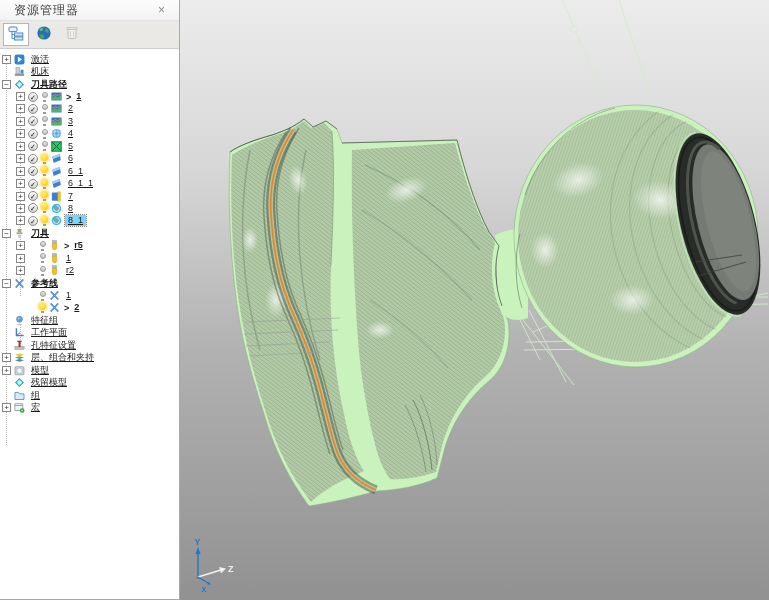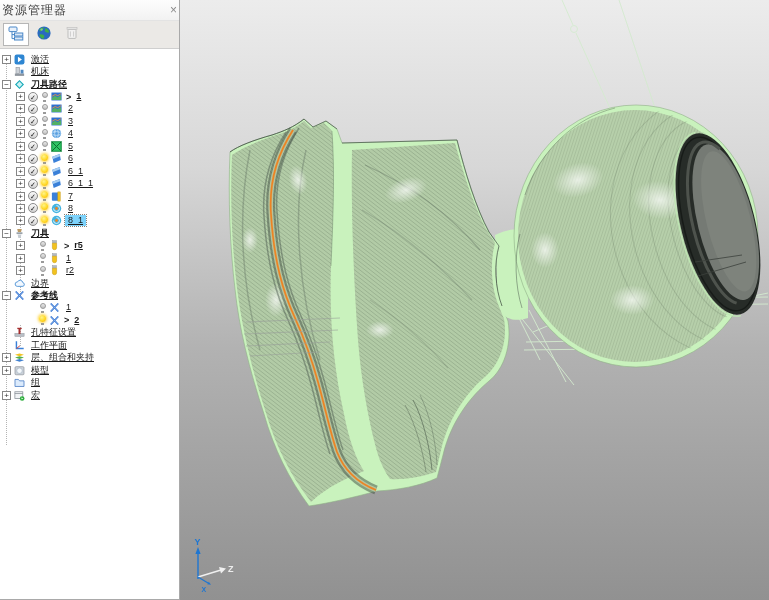--- a/index.html
+++ b/index.html
@@ -2,21 +2,21 @@
 <html><head>
 <meta charset="utf-8">
 <style>
   html,body{margin:0;padding:0;width:769px;height:600px;overflow:hidden;
     font-family:"Liberation Sans", sans-serif;background:#d6d3ce;}
   #app{position:relative;width:769px;height:600px;}
 
   
   .panel{position:absolute;left:0;top:0;width:180px;height:600px;background:#fff;
     border-right:1px solid #a9a9a9;border-bottom:1px solid #a9a9a9;box-sizing:border-box;}
-  .phead{height:20px;display:flex;align-items:center;padding:0 2px;
+  .phead{height:20px;display:flex;align-items:center;padding:0 14px;
     background:linear-gradient(#fdfdfd,#f2f2f2);border-bottom:1px solid #e3e3e3;}
   .ptitle{font-size:12px;color:#3c3c3c;letter-spacing:1px;}
   .pclose{margin-left:auto;color:#8a8a8a;font-size:12px;line-height:12px;cursor:default;}
   .ptools{height:28px;display:flex;align-items:center;gap:2px;padding:0 3px;
     background:#ebe9e6;border-bottom:1px solid #cfcfcf;box-sizing:border-box;}
   .tb{width:26px;height:23px;display:flex;align-items:center;justify-content:center;
     border:1px solid transparent;background:transparent;padding:0;}
   .tb.sel{background:#fff;border:1px solid #b6b6b6;}
   .tb.dis{opacity:.8;}
 
@@ -341,29 +341,20 @@
             </span>
             <span class="ticon">
               <svg width="11" height="11" viewBox="0 0 10 10">
                 <rect x="3.2" y="0.6" width="3.6" height="2.2" fill="#b4b9c0" stroke="#8a9098" stroke-width="0.4"></rect>
                 <path d="M3.1,3 L6.9,3 L6.9,7.2 A1.9,1.6 0 0 1 3.1,7.2 Z" fill="#f2c21e" stroke="#c89a10" stroke-width="0.5"></path>
               </svg>
             </span>
             <span class="lbl">r2</span>
           </div>
           <div class="trow">
-            <span class="sp0"></span>
-            <span class="ticon">
-              <svg width="11" height="11" viewBox="0 0 10 10">
-                <path d="M2.9,7.6 a2,2 0 1 1 0.3,-4 a2.5,2.5 0 0 1 4.8,0.6 a1.7,1.7 0 0 1 -0.7,3.4 Z" fill="#f2f8ff" stroke="#5a9ad8" stroke-width="0.9"></path>
-              </svg>
-            </span>
-            <span class="lbl">边界</span>
-          </div>
-          <div class="trow">
             <span class="exp">−</span>
             <span class="ticon">
               <svg width="11" height="11" viewBox="0 0 10 10">
                 <path d="M1.6,1.4 L8.4,8.6 M8.4,1.4 L1.6,8.6" stroke="#2f6fd0" stroke-width="1.5"></path>
                 <path d="M1.6,1.4 L8.4,8.6 M8.4,1.4 L1.6,8.6" stroke="#9cc2ee" stroke-width="0.5"></path>
               </svg>
             </span>
             <span class="lbl bold">参考线</span>
           </div>
           <div class="trow lvl1">
@@ -392,57 +383,77 @@
                 <path d="M1.6,1.4 L8.4,8.6 M8.4,1.4 L1.6,8.6" stroke="#9cc2ee" stroke-width="0.5"></path>
               </svg>
             </span>
             <span class="pfx">&gt;</span>
             <span class="lbl bold">2</span>
           </div>
           <div class="trow">
             <span class="sp0"></span>
             <span class="ticon">
               <svg width="11" height="11" viewBox="0 0 10 10">
+                <path d="M2.6,8.9 a2.4,0.9 0 0 1 4.8,0 Z" fill="#a9afb6"></path>
+                <circle cx="5" cy="3.9" r="2.7" fill="#66a4d8" stroke="#447ab0" stroke-width="0.5"></circle>
+                <circle cx="4.2" cy="3.1" r="0.8" fill="#aed2f0"></circle>
+              </svg>
+            </span>
+            <span class="lbl">特征组</span>
+          </div>
+          <div class="trow">
+            <span class="sp0"></span>
+            <span class="ticon">
+              <svg width="11" height="11" viewBox="0 0 10 10">
+                <path d="M2.2,1.2 L2.2,7.8 L8.8,7.8" fill="none" stroke="#3a80d8" stroke-width="1.3"></path>
+                <path d="M2.2,7.8 L5.4,5.2" stroke="#d04848" stroke-width="0.9"></path>
+              </svg>
+            </span>
+            <span class="lbl">工作平面</span>
+          </div>
+          <div class="trow">
+            <span class="sp0"></span>
+            <span class="ticon">
+              <svg width="11" height="11" viewBox="0 0 10 10">
                 <rect x="0.8" y="5.8" width="8.4" height="2.8" fill="#b9bfc6" stroke="#8a9098" stroke-width="0.4"></rect>
                 <rect x="4.1" y="1.6" width="1.8" height="4.8" fill="#a53030"></rect>
                 <rect x="3" y="0.7" width="4" height="1.2" fill="#a53030"></rect>
               </svg>
             </span>
             <span class="lbl">孔特征设置</span>
           </div>
           <div class="trow">
-            <span class="sp0"></span>
-            <span class="ticon">
-              <svg width="11" height="11" viewBox="0 0 10 10">
-                <path d="M2.2,1.2 L2.2,7.8 L8.8,7.8" fill="none" stroke="#3a80d8" stroke-width="1.3"></path>
-                <path d="M2.2,7.8 L5.4,5.2" stroke="#d04848" stroke-width="0.9"></path>
-              </svg>
-            </span>
-            <span class="lbl">工作平面</span>
-          </div>
-          <div class="trow">
             <span class="exp">+</span>
             <span class="ticon">
               <svg width="11" height="11" viewBox="0 0 10 10">
                 <path d="M0.9,2.6 L5,1.3 L9.1,2.6 L5,3.9 Z" fill="#f2c21e"></path>
                 <path d="M0.9,5.1 L5,3.8 L9.1,5.1 L5,6.4 Z" fill="#55ae4a"></path>
                 <path d="M0.9,7.6 L5,6.3 L9.1,7.6 L5,8.9 Z" fill="#4080d0"></path>
               </svg>
             </span>
             <span class="lbl">层、组合和夹持</span>
           </div>
           <div class="trow">
             <span class="exp">+</span>
             <span class="ticon">
               <svg width="11" height="11" viewBox="0 0 10 10">
                 <rect x="0.9" y="1.5" width="8.2" height="7.4" rx="1" fill="#ccd2d9" stroke="#8a9098" stroke-width="0.6"></rect>
                 <circle cx="5" cy="5.2" r="2.5" fill="#f4f8fb" stroke="#99aabb" stroke-width="0.5"></circle>
               </svg>
             </span>
             <span class="lbl">模型</span>
+          </div>
+          <div class="trow">
+            <span class="sp0"></span>
+            <span class="ticon">
+              <svg width="11" height="11" viewBox="0 0 10 10">
+                <rect x="2.6" y="2.6" width="4.8" height="4.8" fill="#c8f0f2" stroke="#17a9b8" stroke-width="1" transform="rotate(45 5 5)"></rect>
+              </svg>
+            </span>
+            <span class="lbl">残留模型</span>
           </div>
           <div class="trow">
             <span class="sp0"></span>
             <span class="ticon">
               <svg width="11" height="11" viewBox="0 0 10 10">
                 <path d="M0.9,2.2 L4,2.2 L5.1,3.5 L9.1,3.5 L9.1,8.6 L0.9,8.6 Z" fill="#dcebfc" stroke="#5a88c8" stroke-width="0.8"></path>
               </svg>
             </span>
             <span class="lbl">组</span>
           </div>

